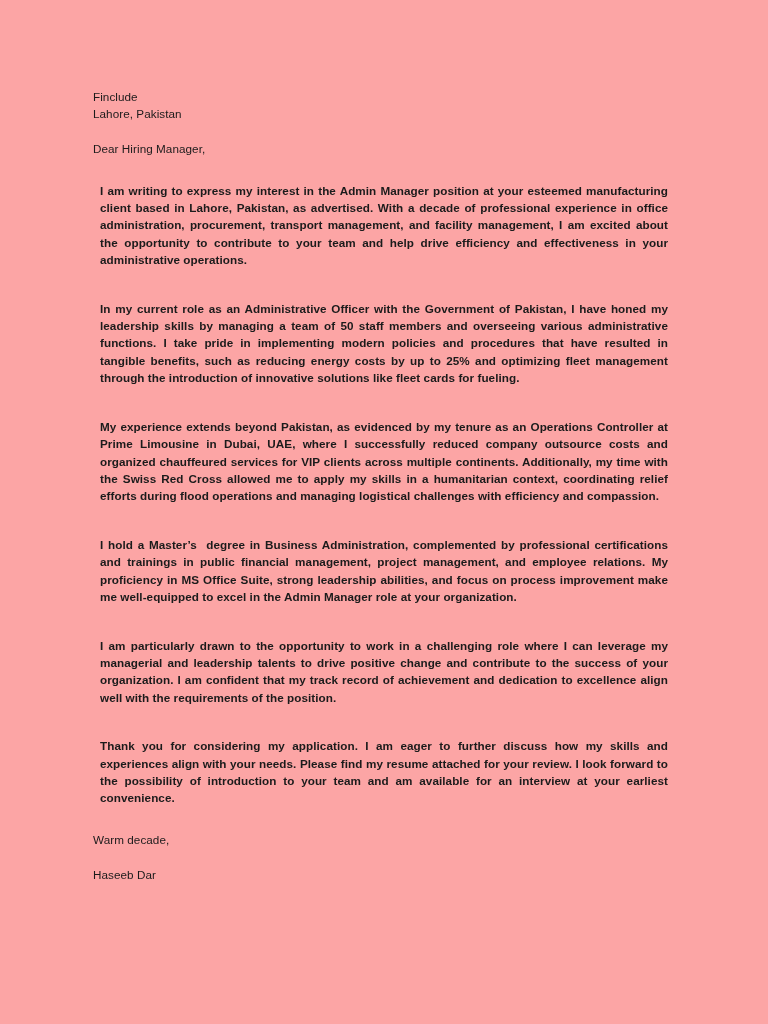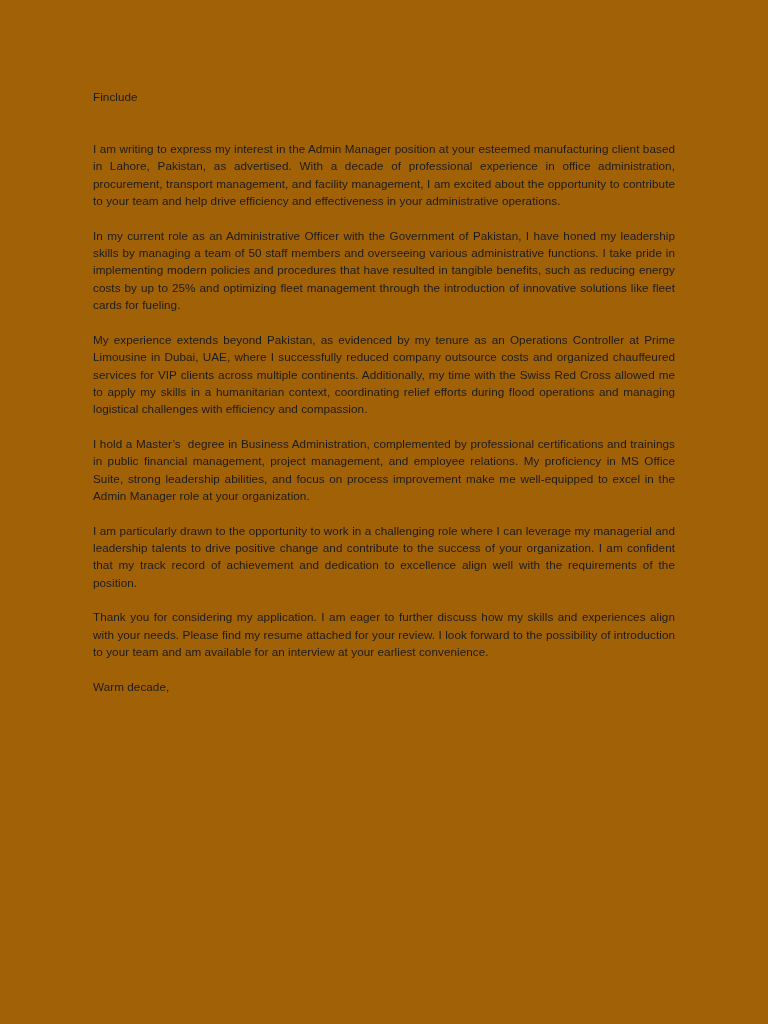--- a/index.html
+++ b/index.html
@@ -8,21 +8,21 @@
     padding: 0;
     background: #ffffff;
   }
   body {
     font-family: "Liberation Sans", "DejaVu Sans", sans-serif;
   }
   .page {
     position: relative;
     width: 768px;
     height: 1024px;
-    background: #a16207;
+    background: #fca5a5;
     overflow: hidden;
     box-sizing: border-box;
   }
   .letter {
     position: absolute;
     left: 93px;
     top: 88px;
     width: 582px;
   }
   .line,
@@ -32,39 +32,42 @@
     line-height: 17.35px;
     letter-spacing: 0.005em;
     -webkit-font-smoothing: antialiased;
   }
   .line {
     white-space: pre-wrap;
   }
   .para {
     text-align: justify;
     text-justify: inter-word;
-    margin: 0;
+    margin: 7px;
     white-space: pre-wrap;
     hyphens: none;
+    font-weight: bold;
   }
   .gap-block { height: 17.35px; }
   .addr-block .line { display: block; }
 </style>
 </head>
 <body>
 
 <div class="page">
   <div class="letter">
 
     <div class="addr-block">
       <span class="line">Finclude</span>
+      <span class="line">Lahore, Pakistan</span>
     </div>
 
     <div class="gap-block"></div>
 
+    <div class="line">Dear Hiring Manager,</div>
 
     <div class="gap-block"></div>
 
     <p class="para">I am writing to express my interest in the Admin Manager position at your esteemed manufacturing client based in Lahore, Pakistan, as advertised. With a decade of professional experience in office administration, procurement, transport management, and facility management, I am excited about the opportunity to contribute to your team and help drive efficiency and effectiveness in your administrative operations.</p>
     <div class="gap-block"></div>
 
     <p class="para">In my current role as an Administrative Officer with the Government of Pakistan, I have honed my leadership skills by managing a team of 50 staff members and overseeing various administrative functions. I take pride in implementing modern policies and procedures that have resulted in tangible benefits, such as reducing energy costs by up to 25% and optimizing fleet management through the introduction of innovative solutions like fleet cards for fueling.</p>
     <div class="gap-block"></div>
 
     <p class="para">My experience extends beyond Pakistan, as evidenced by my tenure as an Operations Controller at Prime Limousine in Dubai, UAE, where I successfully reduced company outsource costs and organized chauffeured services for VIP clients across multiple continents. Additionally, my time with the Swiss Red Cross allowed me to apply my skills in a humanitarian context, coordinating relief efforts during flood operations and managing logistical challenges with efficiency and compassion.</p>
@@ -76,15 +79,16 @@
     <p class="para">I am particularly drawn to the opportunity to work in a challenging role where I can leverage my managerial and leadership talents to drive positive change and contribute to the success of your organization. I am confident that my track record of achievement and dedication to excellence align well with the requirements of the position.</p>
     <div class="gap-block"></div>
 
     <p class="para">Thank you for considering my application. I am eager to further discuss how my skills and experiences align with your needs. Please find my resume attached for your review. I look forward to the possibility of introduction to your team and am available for an interview at your earliest convenience.</p>
     <div class="gap-block"></div>
 
     <div class="line">Warm decade,</div>
 
     <div class="gap-block"></div>
 
+    <div class="line">Haseeb Dar</div>
 
   </div>
 </div>
 
 </body></html>

